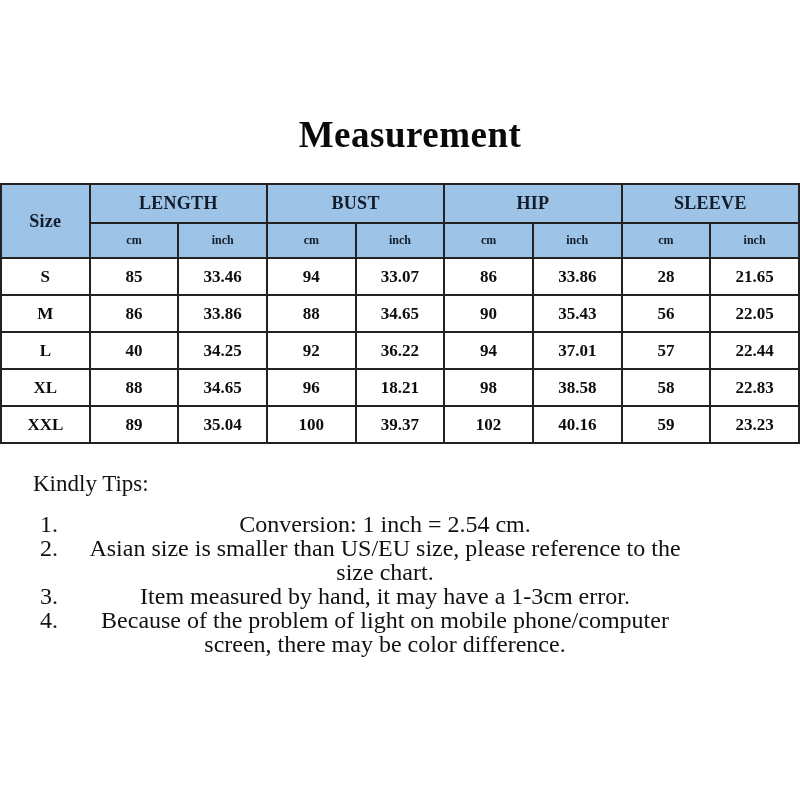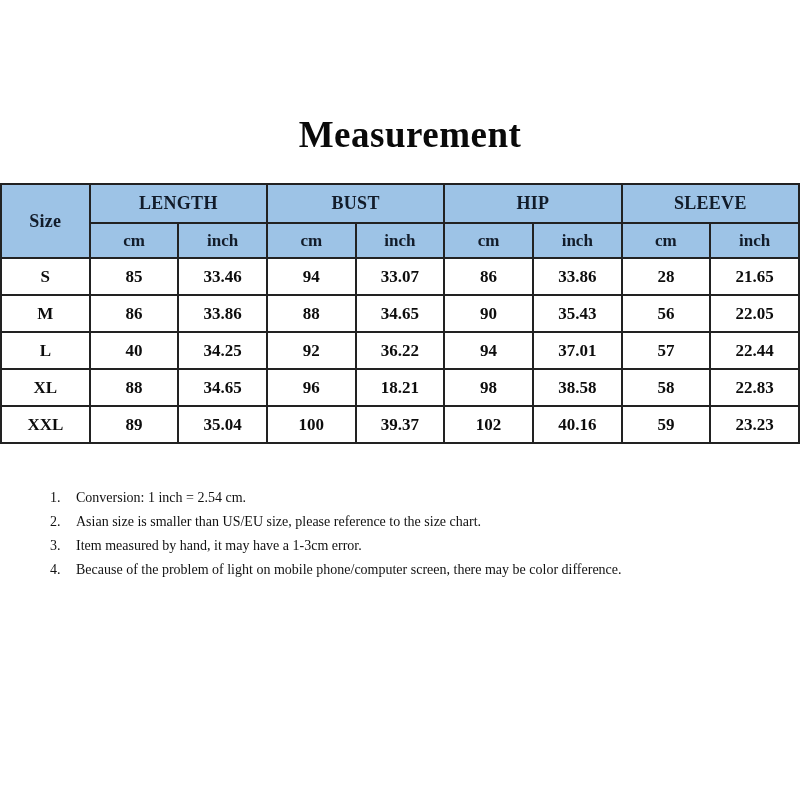--- a/index.html
+++ b/index.html
@@ -47,21 +47,21 @@
     height: 37px;
     background: var(--header-bg, #9DC3E6);
     color: var(--header-text, #121c2a);
     font-size: 18px;
     letter-spacing: 0.3px;
   }
   tr.unit-row th {
     height: 33px;
     background: var(--header-bg, #9DC3E6);
     color: var(--header-text, #121c2a);
-    font-size: 17px;
+    font-size: 12px;
   }
   th.corner-cell {
     background: var(--header-bg, #9DC3E6);
     color: var(--header-text, #121c2a);
     font-size: 19px;
   }
   tbody th, tbody td {
     height: 35px;
     background: #ffffff;
     font-size: 17px;
@@ -76,23 +76,24 @@
   .tips-heading {
     margin: 0;
     font-size: 23px;
     font-weight: normal;
     color: #111111;
   }
   ol.tips-list {
     margin: 15px 0 0 0;
     padding-left: 31px;
     width: 630px;
-    font-size: 14px;
+    font-size: 24px;
     line-height: 24px;
     color: #111111;
+    text-align: center;
   }
   ol.tips-list li {
     padding-left: 12px;
     margin: 0;
   }
 </style>
 </head>
 <body>
 
 <h1 class="page-title">Measurement</h1>
@@ -170,19 +171,20 @@
         <td>39.37</td>
         <td>102</td>
         <td>40.16</td>
         <td>59</td>
         <td>23.23</td>
       </tr>
     </tbody>
 </table>
 
 <div class="tips">
+  <p class="tips-heading">Kindly Tips:</p>
   <ol class="tips-list">
     <li>Conversion: 1 inch = 2.54 cm.</li>
     <li>Asian size is smaller than US/EU size, please reference to the size chart.</li>
     <li>Item measured by hand, it may have a 1-3cm error.</li>
     <li>Because of the problem of light on mobile phone/computer screen, there may be color difference.</li>
   </ol>
 </div>
 
 </body></html>

